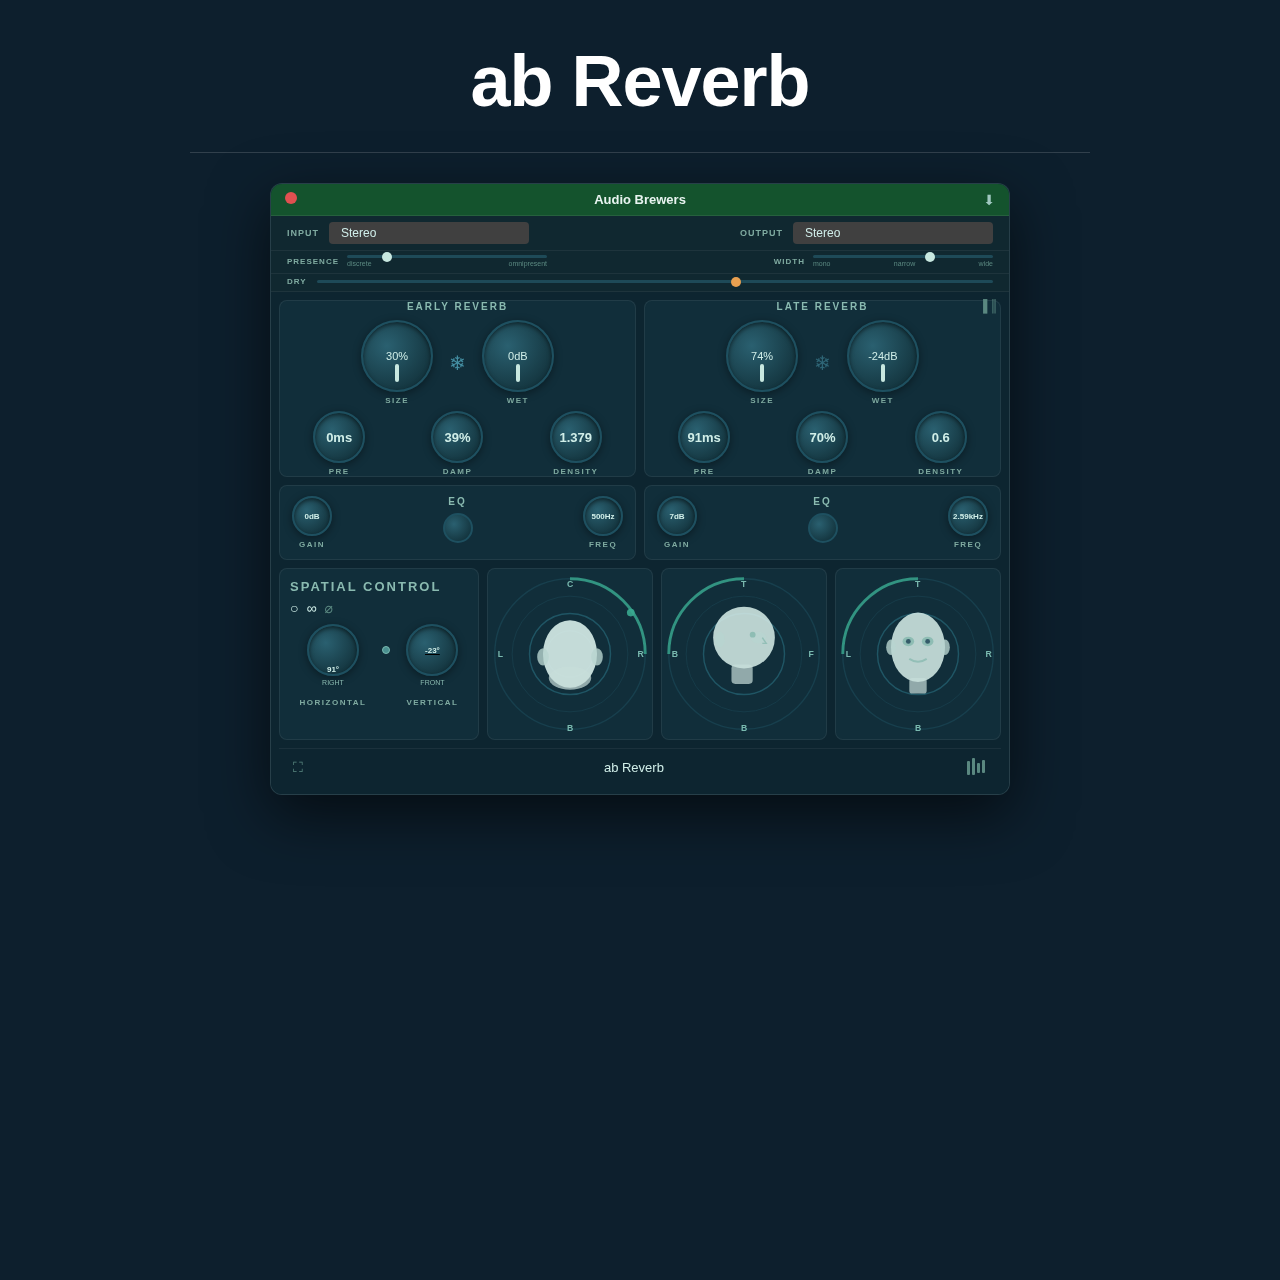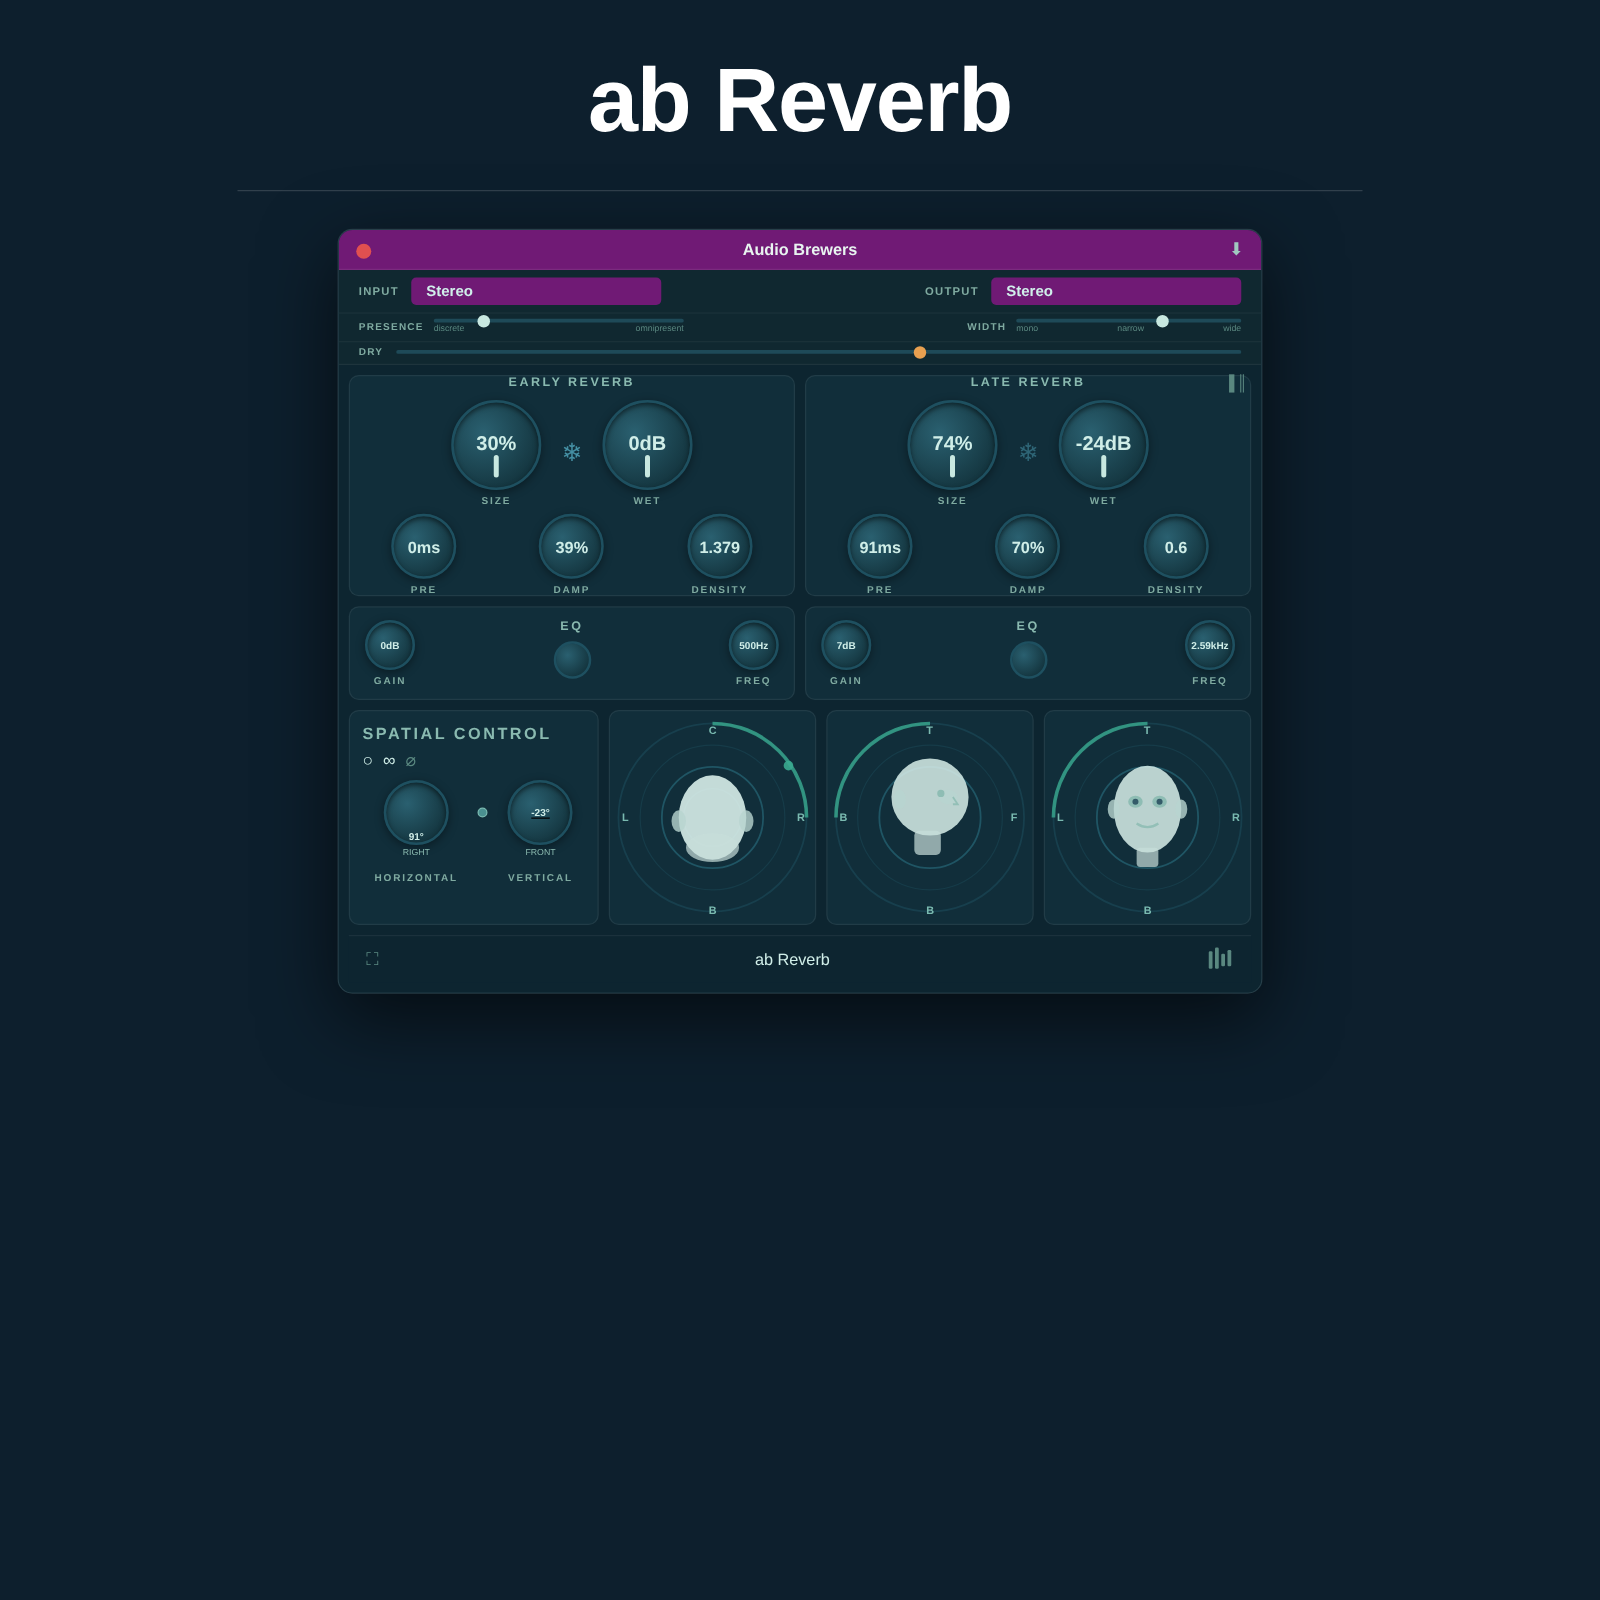--- a/index.html
+++ b/index.html
@@ -37,23 +37,23 @@
       width: 740px;
       background: #0f2a35;
       border-radius: 12px;
       border: 1px solid rgba(255,255,255,0.1);
       overflow: hidden;
       box-shadow: 0 20px 60px rgba(0,0,0,0.6);
     }
 
     
     .title-bar {
-      background: #701a75;
-      display: flex;
-      align-items: flex-end;
+      background: #14532d;
+      display: flex;
+      align-items: flex-start;
       justify-content: center;
       padding: 8px 14px;
       position: relative;
       border-bottom: 1px solid rgba(255,255,255,0.08);
     }
     .title-bar-dot {
       width: 12px; height: 12px;
       background: #e05050;
       border-radius: 50%;
       position: absolute;
@@ -80,24 +80,24 @@
       background: #102830;
       border-bottom: 1px solid rgba(255,255,255,0.06);
     }
     .io-label {
       font-size: 9px;
       color: #7faaa0;
       letter-spacing: 1px;
       font-weight: 600;
     }
     .io-value {
-      background: #701a75;
+      background: #404040;
       color: #d0eeea;
       font-size: 12px;
-      font-weight: 700;
+      font-weight: 400;
       padding: 4px 12px;
       border-radius: 4px;
       flex: 1;
       max-width: 200px;
     }
     .io-divider { flex: 1; }
 
     
     .sliders-row {
       display: flex;
@@ -253,23 +253,23 @@
     .knob-big::after {
       content: '';
       width: 4px; height: 18px;
       background: #c8e8e0;
       border-radius: 2px;
       position: absolute;
       bottom: 8px;
       transform-origin: top center;
     }
     .knob-big .knob-val {
-      font-size: 16px;
+      font-size: 11px;
       color: #d0eee8;
-      font-weight: 700;
+      font-weight: 400;
       z-index: 1;
     }
 
     .knob-med {
       width: 52px; height: 52px;
       border-radius: 50%;
       background: radial-gradient(circle at 35% 35%, #2a6070, #0d2830);
       border: 2px solid #1e5060;
       box-shadow: inset 0 2px 4px rgba(0,0,0,0.5), 0 2px 8px rgba(0,0,0,0.4);
       display: flex;

